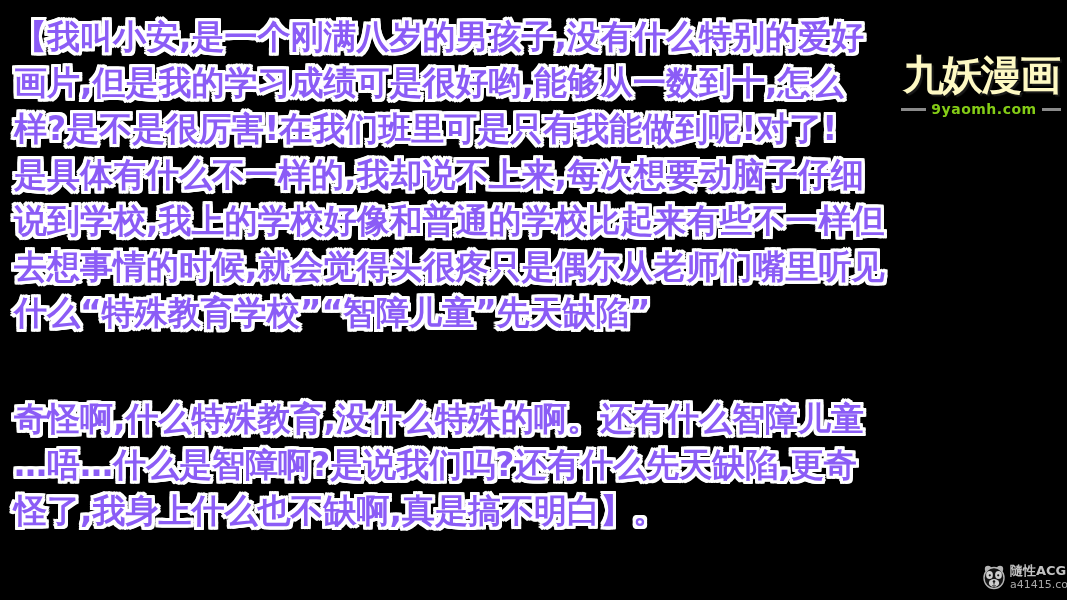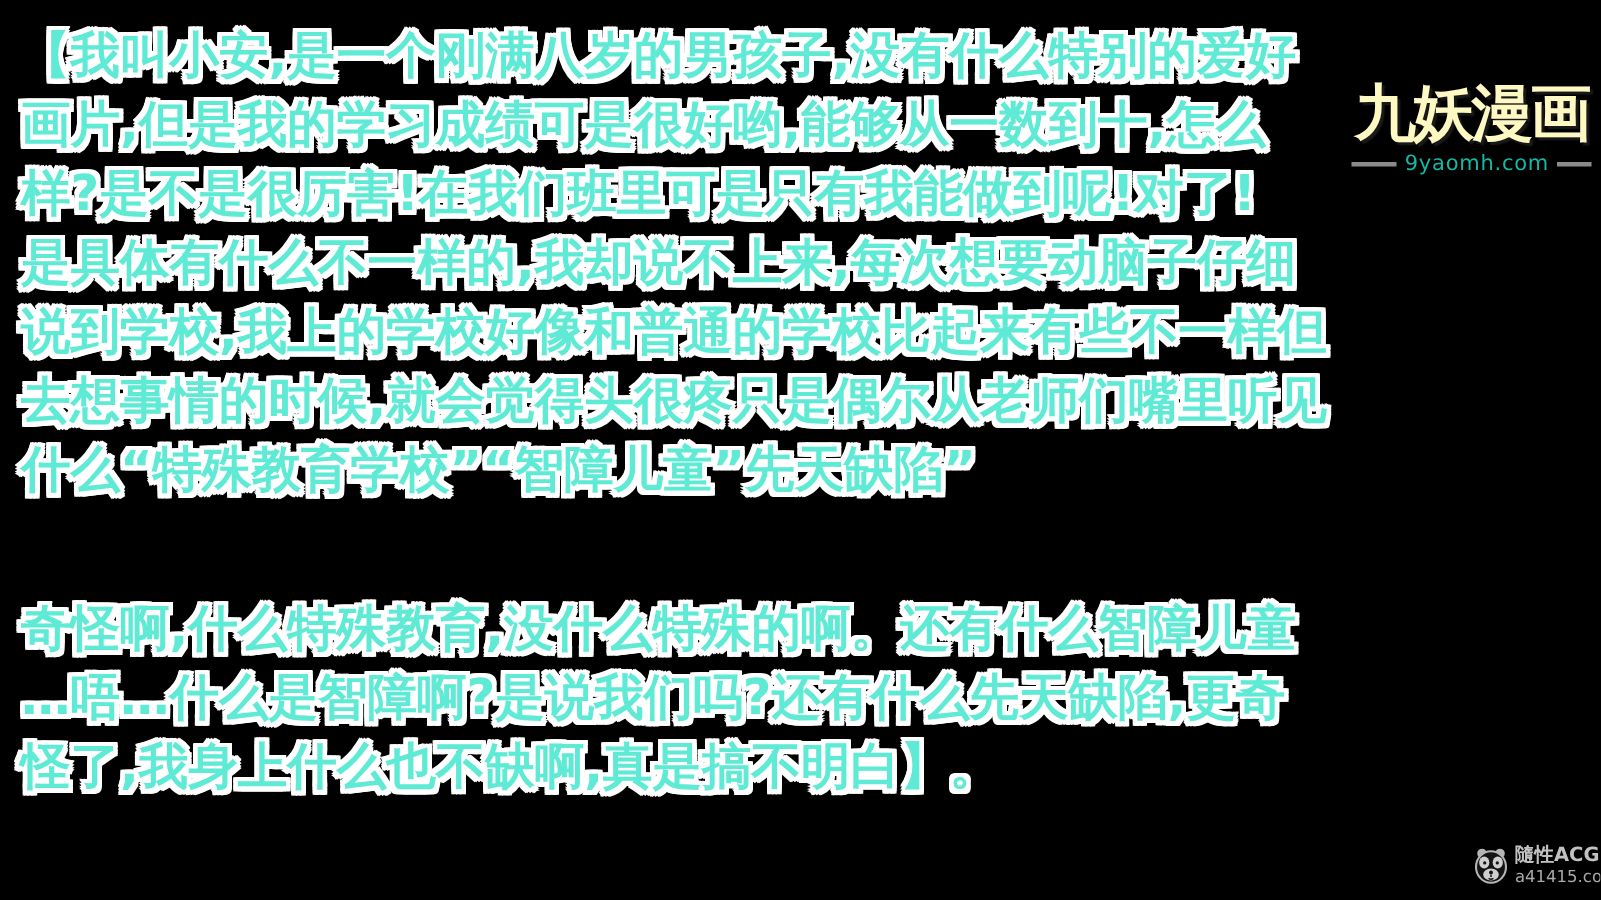--- a/index.html
+++ b/index.html
@@ -19,21 +19,21 @@
   .narration {
     position: absolute;
     left: 14px;
   }
   .narration-line {
     height: 46px;
     line-height: 46px;
     font-size: 33px;
     font-weight: bold;
     white-space: nowrap;
-    color: #5eead4;
+    color: #8b5cf6;
     letter-spacing: 0px;
     text-shadow:
       -3px -3px 0 #fff,  0 -3px 0 #fff,  3px -3px 0 #fff,
       -3px  0   0 #fff,                   3px  0   0 #fff,
       -3px  3px 0 #fff,  0  3px 0 #fff,  3px  3px 0 #fff,
       -2px -3px 0 #fff,  2px -3px 0 #fff,
       -3px -2px 0 #fff,  3px -2px 0 #fff,
       -3px  2px 0 #fff,  3px  2px 0 #fff,
       -2px  3px 0 #fff,  2px  3px 0 #fff;
   }
@@ -67,22 +67,22 @@
   }
   .site-url-dash {
     display: inline-block;
     height: 3px;
     background: #8a8a8a;
   }
   .dash-left  { width: 34px; }
   .dash-right { width: 26px; }
   .site-watermark-url {
     font-size: 14px;
-    font-weight: normal;
-    color: #14b8a6;
+    font-weight: bold;
+    color: #84cc16;
     letter-spacing: 0.5px;
     white-space: nowrap;
   }
 
   
   .uploader-watermark {
     position: absolute;
     left: 982px;
     top: 564px;
     display: flex;

